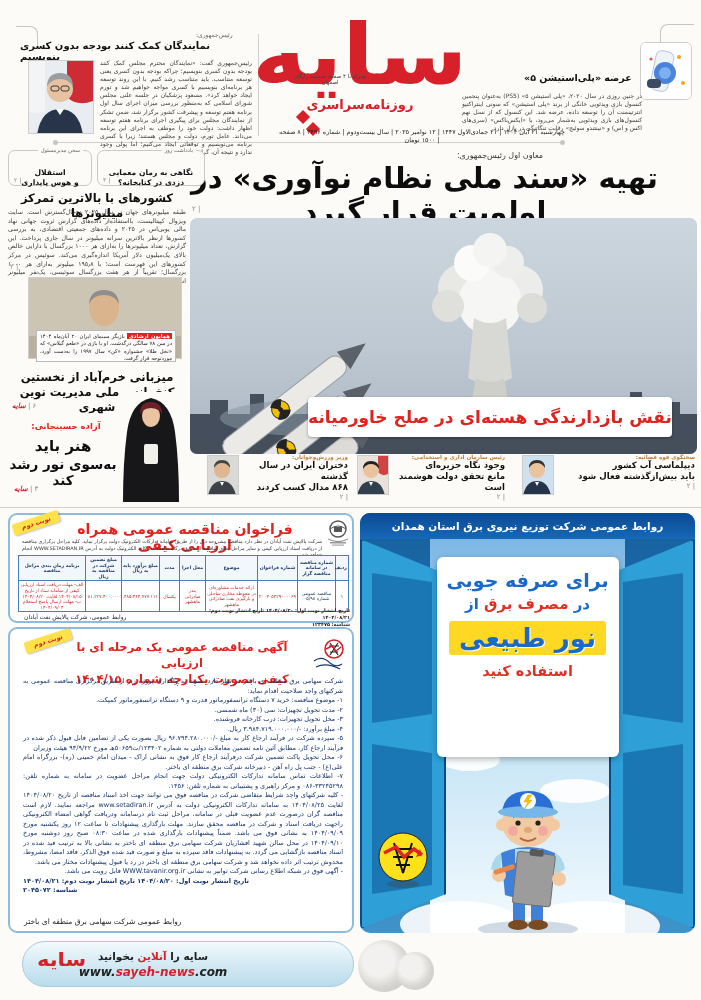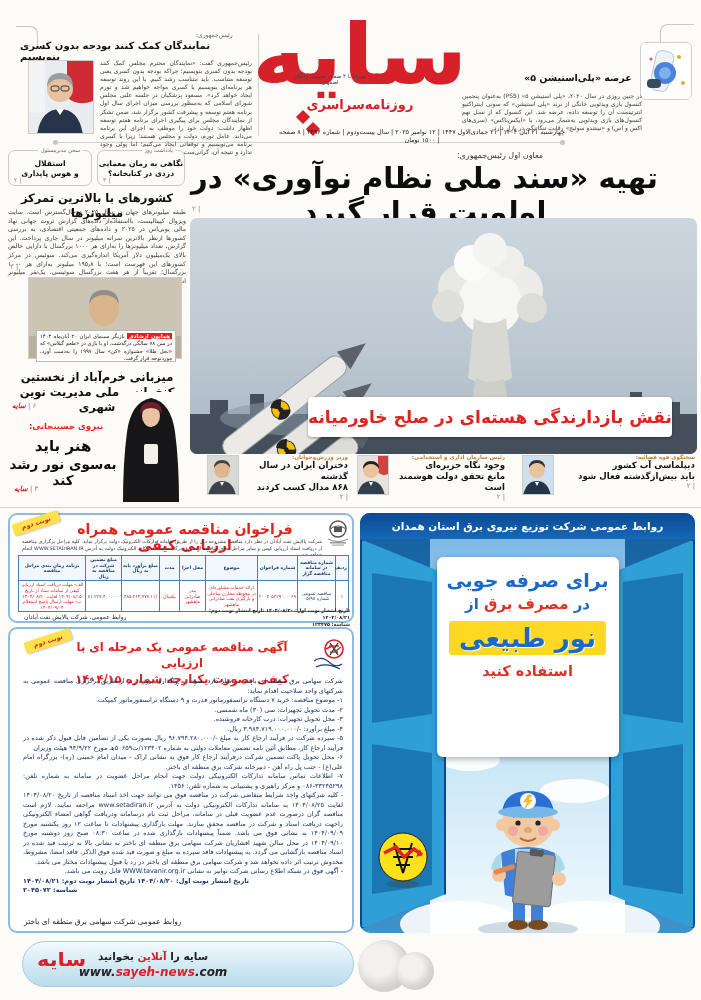--- a/index.html
+++ b/index.html
@@ -41,21 +41,21 @@
 
   
   .news-item { position:absolute; top:452px; height:56px; }
   .news-kicker { font-size:5.6px; color:#bf7f37; font-weight:bold; }
   .news-head { font-size:8.6px; font-weight:bold; color:#101010; line-height:11px; }
   .news-photo { position:absolute; width:32px; height:40px; border:1px solid #ccc; overflow:hidden; }
 
   
   .mini-box { position:absolute; top:150px; height:36px; border:1px solid #ccc9c4; border-radius:7px; background:#fcfbf8; }
   .mini-label { position:absolute; top:-4px; right:8px; background:#fcfbf8; padding:0 3px; font-size:5.3px; color:#666; }
-  .mini-title { margin-top:8px; text-align:center; font-size:7.6px; font-weight:bold; color:#111; line-height:9.5px; }
+  .mini-title { margin-top:17px; text-align:center; font-size:7.6px; font-weight:bold; color:#111; line-height:9.5px; }
   .mini-page { position:absolute; bottom:2px; left:5px; font-size:6px; color:#888; }
   .side-head { position:absolute; font-size:11.5px; font-weight:bold; color:#0d0d0d; text-align:center; line-height:15px; }
   .side-body { position:absolute; font-size:6.2px; line-height:8.6px; color:#3a3a3a; }
   .brand-mini { color:#d6212a; font-size:7px; font-weight:bold; font-style:italic; }
   .obit-cap { position:absolute; background:rgba(255,255,255,.95); border:1px solid #bbb; font-size:5.3px; line-height:7.4px; color:#222; padding:2px 3px; text-align:justify; }
   .obit-name { background:#e0231f; color:#fff; font-weight:bold; padding:0 2px; }
   .art-kicker { position:absolute; color:#e0231f; font-weight:bold; font-size:8.5px; }
   .art-line { position:absolute; font-weight:bold; color:#0d0d0d; text-align:center; }
 
   
@@ -266,21 +266,21 @@
         </svg>
     </div>
     <div class="abs" style="left:38px;top:2px;width:105px;text-align:right;">
       <div class="news-kicker">وزیر ورزش‌وجوانان:</div>
       <div class="news-head">دختران ایران در سال گذشته</div>
       <div class="news-head">۸۶۸ مدال کسب کردند</div>
       <div class="pagenum">| ۲</div>
     </div>
   </div>
 
-  <div class="mini-box" style="left:97px;width:88px;">
+  <div class="mini-box" style="left:97px;width:108px;">
     <div class="mini-label">یادداشت روز</div>
     <div class="mini-title">
       <div>نگاهی به رمان معمایی</div>
       <div>دزدی در کتابخانه؟</div>
     </div>
     <div class="mini-page">| ۳</div>
   </div>
   <div class="mini-box" style="left:8px;width:84px;">
     <div class="mini-label">سخن مدیرمسئول</div>
     <div class="mini-title">
@@ -311,21 +311,21 @@
 
   <div class="side-head" style="left:8px;top:370px;width:178px;">
     <div>میزبانی خرم‌آباد از نخستین</div>
     <div>کنفرانس ملی مدیریت نوین شهری</div>
   </div>
   <div class="abs" style="left:12px;top:402px;font-size:7px;color:#888;">
     <span>۶ |</span>
     <span class="brand-mini">سایه</span>
   </div>
 
-  <div class="art-kicker c" style="left:16px;top:421px;width:100px;">نیروی حسینجانی:</div>
+  <div class="art-kicker c" style="left:16px;top:421px;width:100px;">آزاده حسینجانی:</div>
   <div class="art-line" style="left:8px;top:437px;width:110px;font-size:15px;">هنر باید</div>
   <div class="art-line" style="left:4px;top:456px;width:118px;font-size:13.5px;">به‌سوی نور رشد کند</div>
   <div class="abs" style="left:14px;top:485px;font-size:7px;color:#888;">
     <span>۳ |</span>
     <span class="brand-mini">سایه</span>
   </div>
   <div class="photo-frame" style="left:120px;top:392px;width:62px;height:110px;border:none;">
     <svg width="62" height="110" viewBox="0 0 62 110">
         <rect width="62" height="110" fill="#fcfbf8"></rect>
         <path d="M31,6 q20,4 24,34 q4,30 4,70 h-56 q0,-40 4,-70 q4,-30 24,-34" fill="#17171a"></path>

